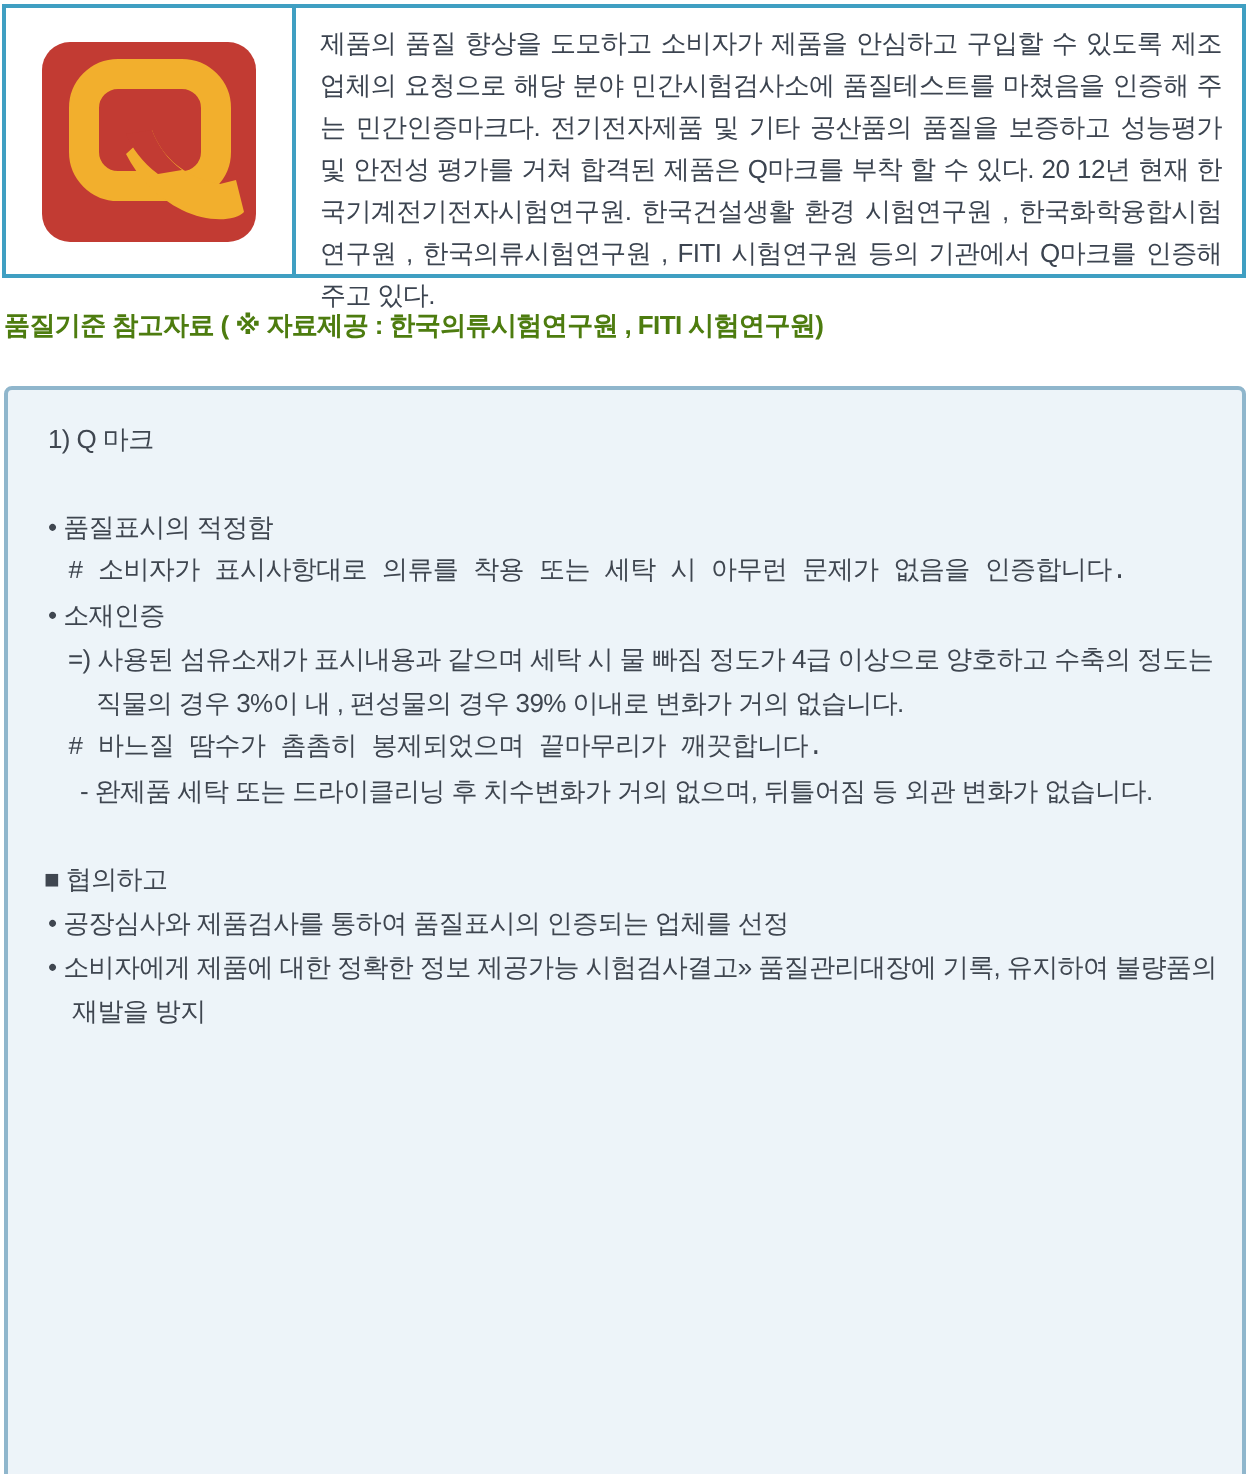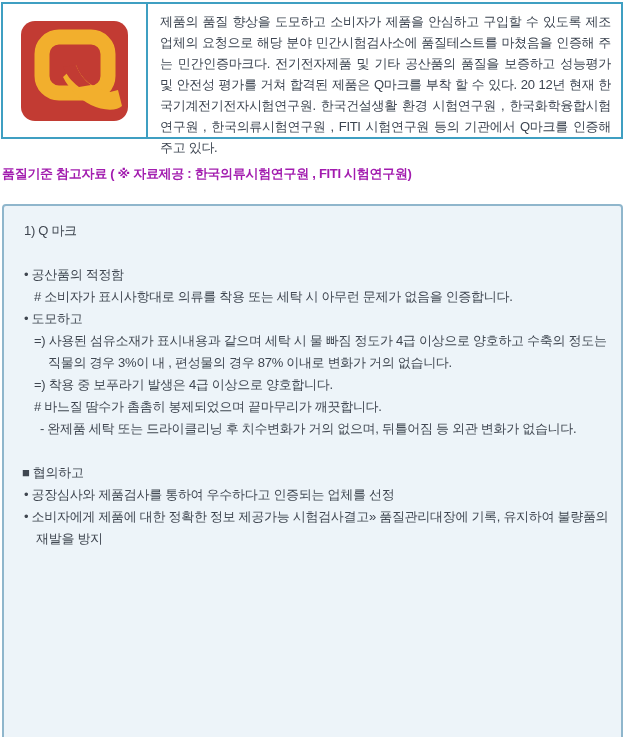--- a/index.html
+++ b/index.html
@@ -26,46 +26,46 @@
   .intro-text{
     flex:1;
     padding:7px 10px 0 12px;
     font-size:13px;line-height:21px;
     letter-spacing:-0.3px;
     color:#3c4450;
     text-align:justify;
   }
   
   .ref-heading{
-    margin:26px 0 0 2px;
+    margin:15px 0 0 2px;
     font-size:13px;line-height:18px;
     font-weight:600;
     letter-spacing:-0.3px;
-    color:#a21caf;
+    color:#4d7c0f;
   }
   
   .detail-box{
     margin:21px 2px 0 2px;
     border:2px solid #8fb6cc;
     border-radius:4px;
     background:#edf4f9;
     box-sizing:border-box;
     height:650px;
     padding:14px 12px 10px 16px;
   }
   .ln{
     font-size:13px;line-height:22px;
     letter-spacing:-0.3px;
     color:#3f4650;
   }
   .t  {padding-left:4px;}
   .h  {padding-left:2px;}
   .p  {padding-left:14px;padding-right:4px;text-align:justify;}
   .b  {padding-left:16px;text-indent:-12px;}
-  .s  {padding-left:14px;}
+  .s  {padding-left:14px;font-family:Liberation Mono, monospace;}
   .eq {padding-left:28px;text-indent:-14px;}
   .d  {padding-left:20px;}
   .sp {height:22px;}
 </style>
 </head>
 <body>
 
 <div>
 
   <div class="intro-box">
@@ -78,27 +78,26 @@
       </svg>
     </div>
     <div class="intro-text">제품의 품질 향상을 도모하고 소비자가 제품을 안심하고 구입할 수 있도록 제조업체의 요청으로 해당 분야 민간시험검사소에 품질테스트를 마쳤음을 인증해 주는 민간인증마크다. 전기전자제품 및 기타 공산품의 품질을 보증하고 성능평가 및 안전성 평가를 거쳐 합격된 제품은 Q마크를 부착 할 수 있다. 20 12년 현재 한국기계전기전자시험연구원. 한국건설생활 환경 시험연구원 , 한국화학융합시험연구원 , 한국의류시험연구원 , FITI 시험연구원 등의 기관에서 Q마크를 인증해 주고 있다.</div>
   </div>
 
   <div class="ref-heading">품질기준 참고자료 ( ※ 자료제공 : 한국의류시험연구원 ,  FITI 시험연구원)</div>
 
   <div class="detail-box">
     <div class="ln t">1) Q 마크</div>
     <div class="sp"></div>
-    <div class="ln b">• 공산품의 적정함</div>
+    <div class="ln b">• 품질표시의 적정함</div>
     <div class="ln s"># 소비자가 표시사항대로 의류를 착용 또는 세탁 시 아무런 문제가 없음을 인증합니다.</div>
-    <div class="ln b">• 도모하고</div>
-    <div class="ln eq">=) 사용된 섬유소재가 표시내용과 같으며 세탁 시 물 빠짐 정도가 4급 이상으로 양호하고 수축의 정도는 직물의 경우 3%이 내 , 편성물의 경우 87% 이내로 변화가 거의 없습니다.</div>
-    <div class="ln eq">=) 착용 중 보푸라기 발생은 4급 이상으로 양호합니다.</div>
+    <div class="ln b">• 소재인증</div>
+    <div class="ln eq">=) 사용된 섬유소재가 표시내용과 같으며 세탁 시 물 빠짐 정도가 4급 이상으로 양호하고 수축의 정도는 직물의 경우 3%이 내 , 편성물의 경우 39% 이내로 변화가 거의 없습니다.</div>
     <div class="ln s"># 바느질 땀수가 촘촘히 봉제되었으며 끝마무리가 깨끗합니다.</div>
     <div class="ln d">- 완제품 세탁 또는 드라이클리닝 후 치수변화가 거의 없으며, 뒤틀어짐 등 외관 변화가 없습니다.</div>
     <div class="sp"></div>
     <div class="ln h">■ 협의하고</div>
-    <div class="ln b">• 공장심사와 제품검사를 통하여 우수하다고 인증되는 업체를 선정</div>
+    <div class="ln b">• 공장심사와 제품검사를 통하여 품질표시의 인증되는 업체를 선정</div>
     <div class="ln b">• 소비자에게 제품에 대한 정확한 정보 제공가능 시험검사결고» 품질관리대장에 기록, 유지하여 불량품의 재발을 방지</div>
 
   </div>
 
 </div>
 
 </body></html>

